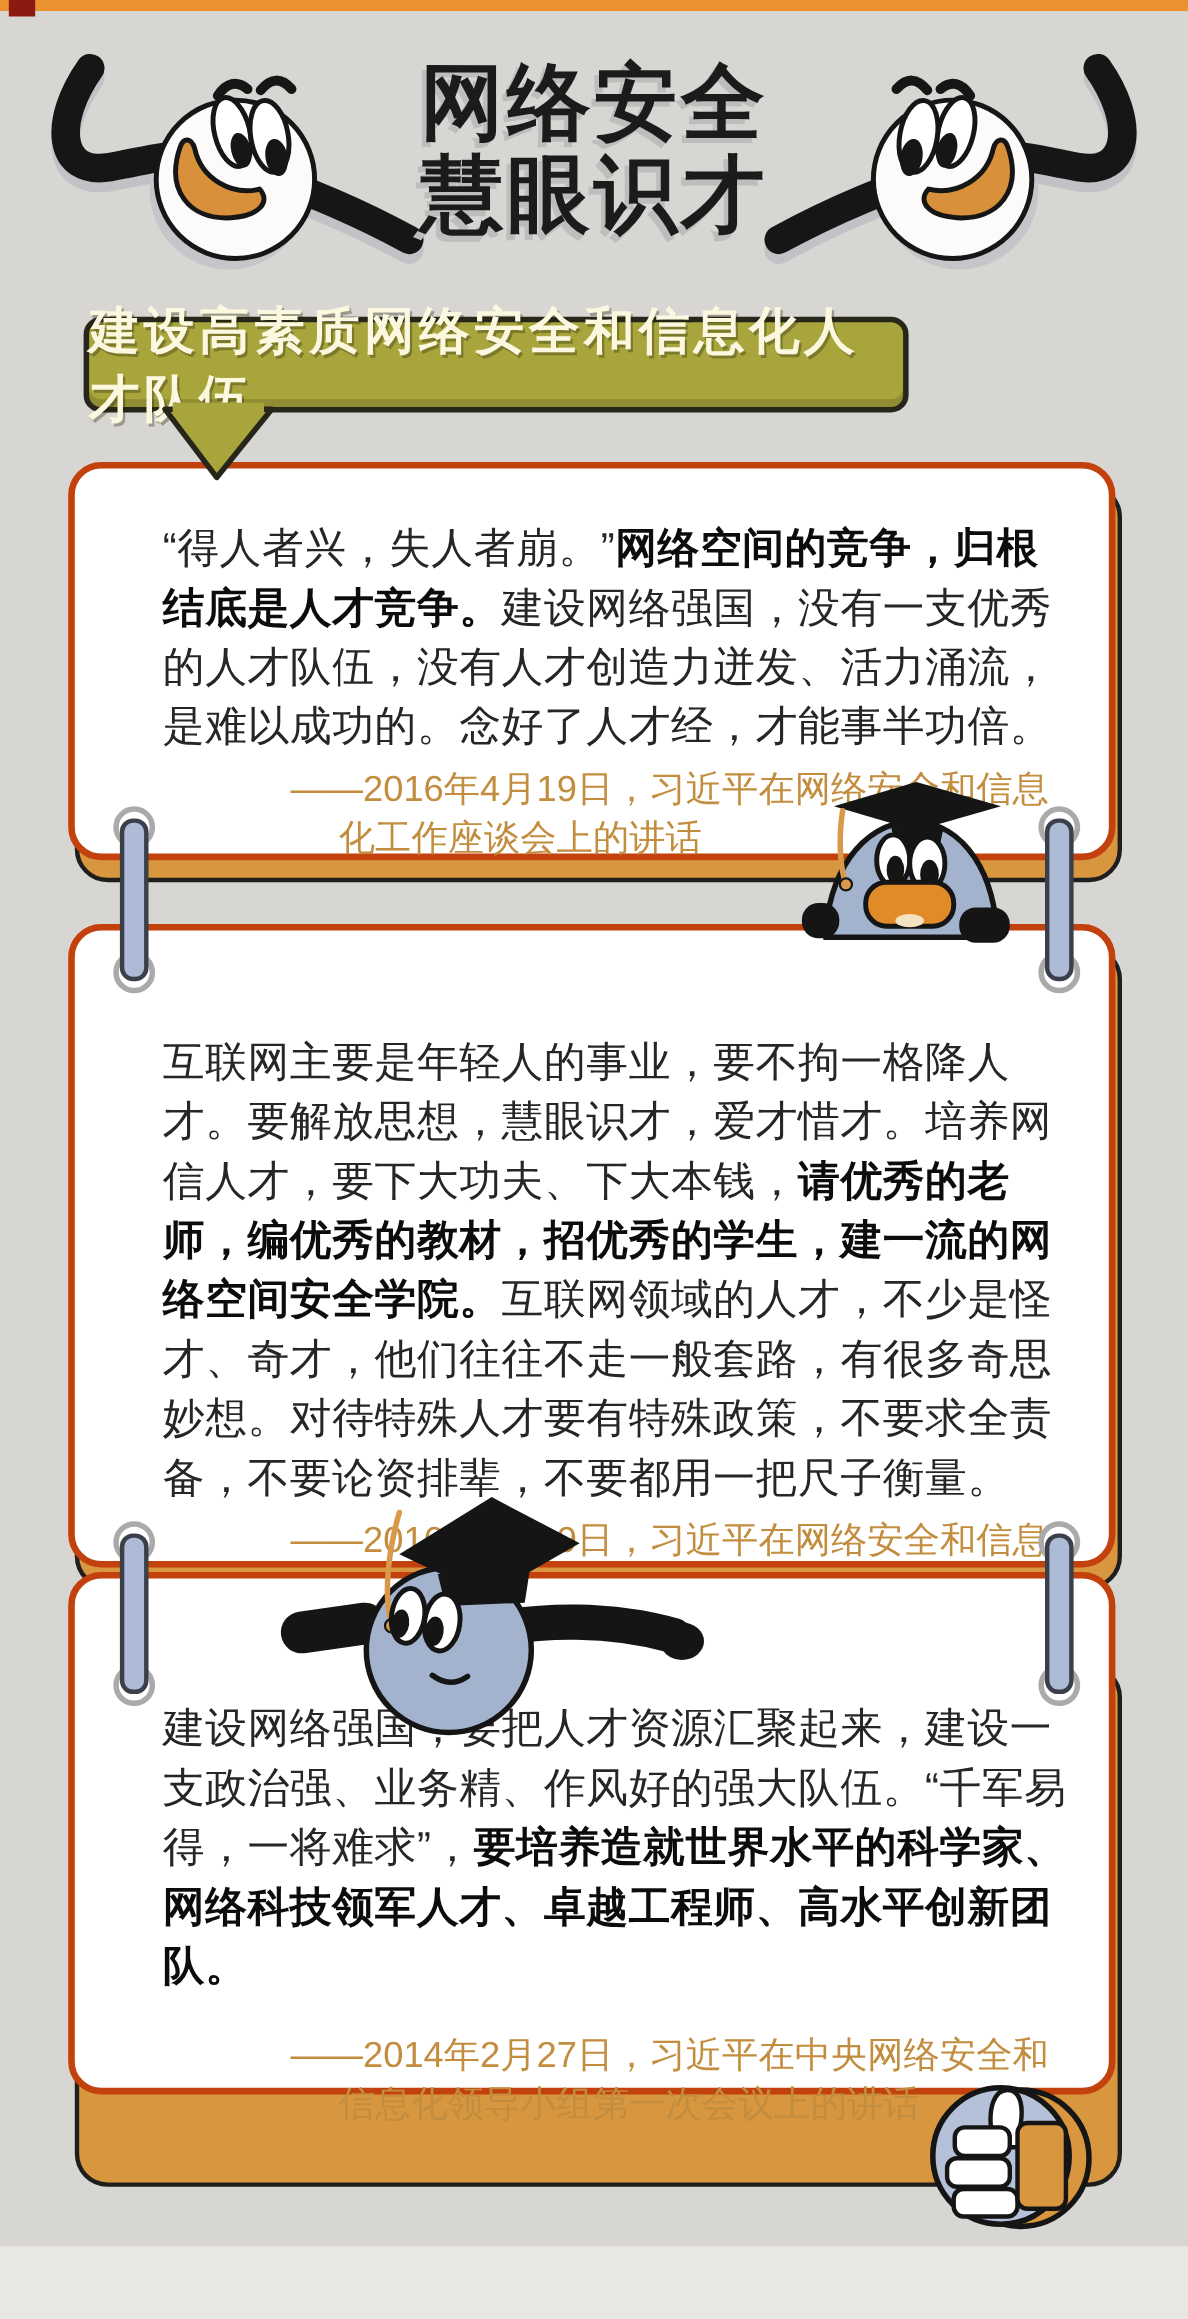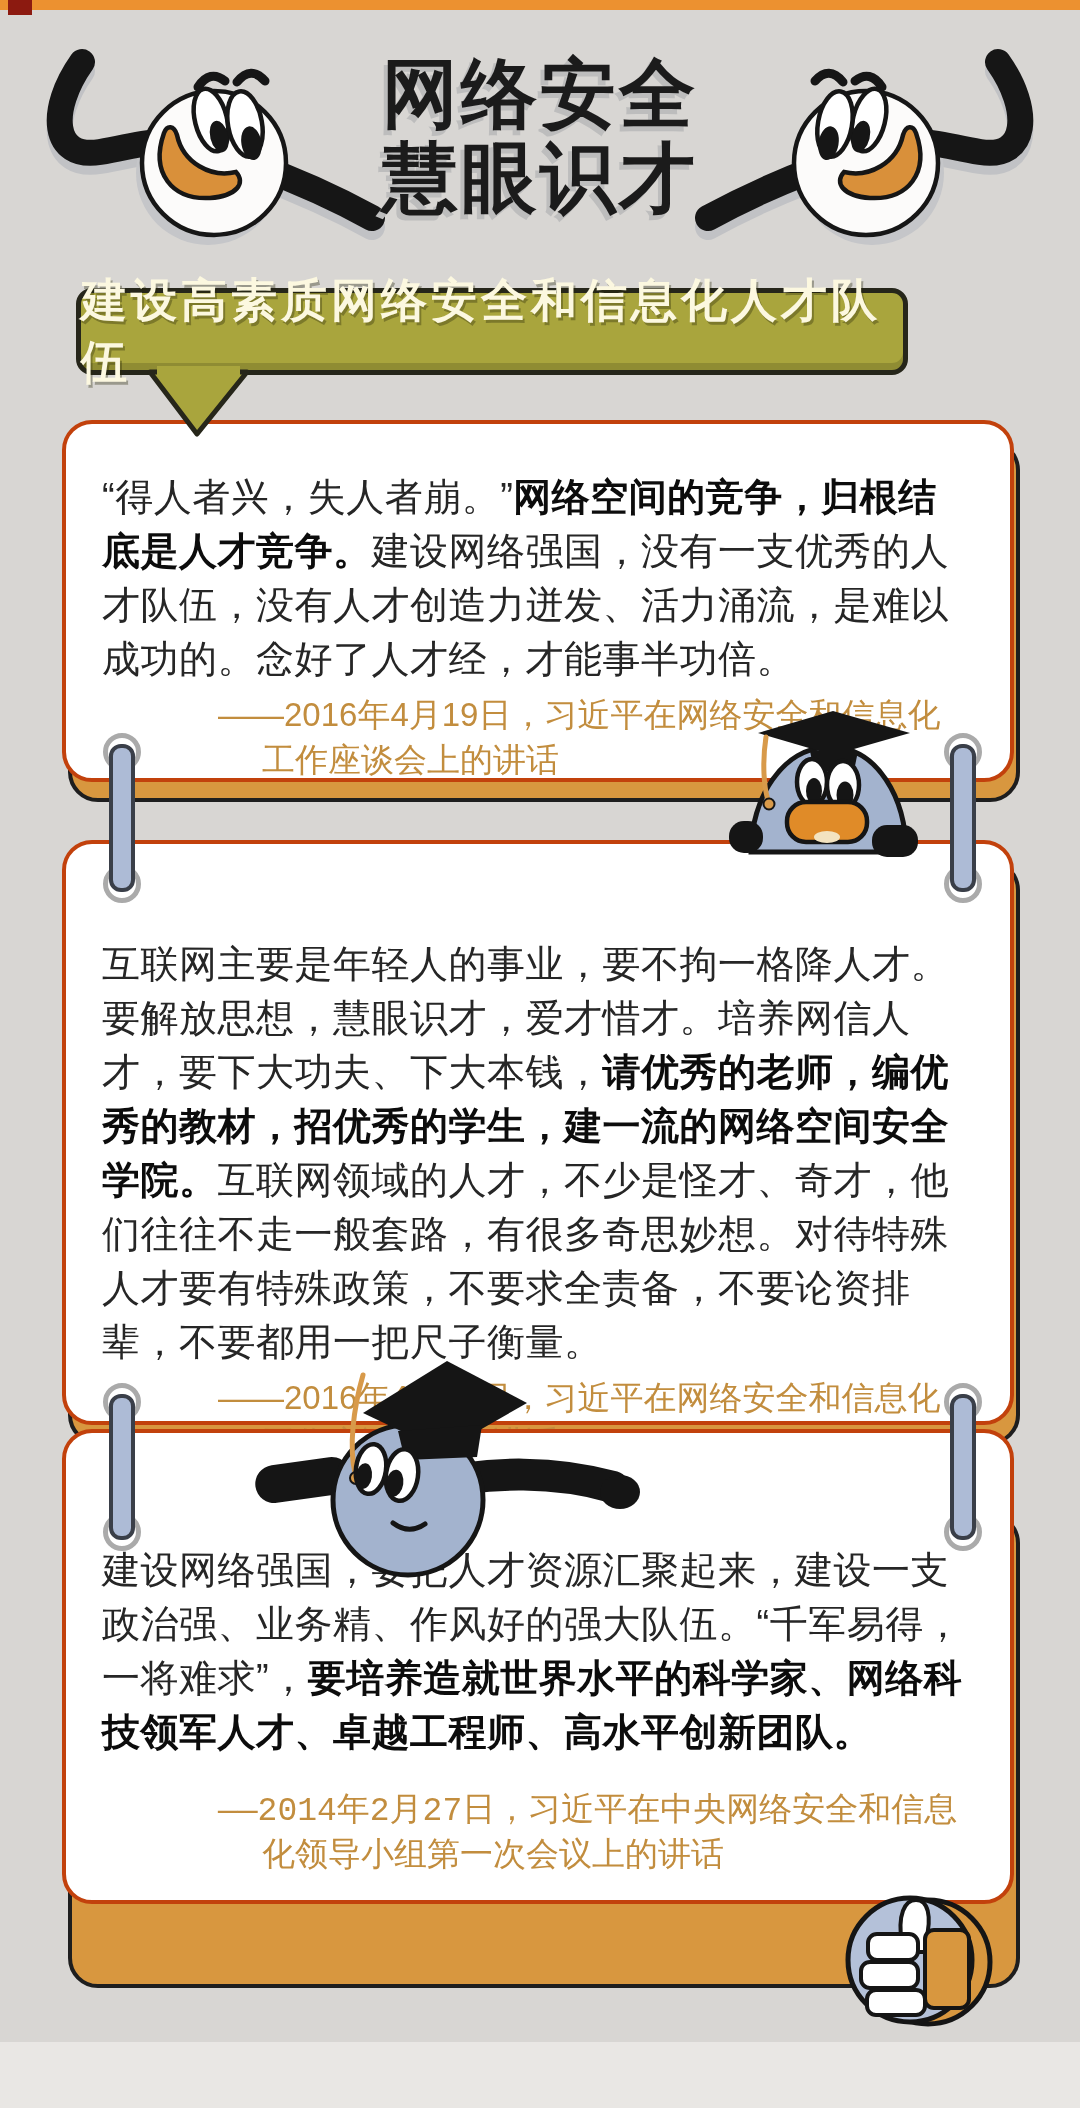--- a/index.html
+++ b/index.html
@@ -8,32 +8,32 @@
   .bottom-strip{position:absolute;left:0;top:2042px;width:1080px;height:66px;background:#e9e7e4;}
   .top-bar{position:absolute;left:0;top:0;width:1080px;height:10px;background:#ec9130;}
   .corner-chip{position:absolute;left:8px;top:0;width:24px;height:15px;background:#8c1a10;}
 
   .title{position:absolute;left:0;top:52px;width:1080px;text-align:center;
          font-size:76px;line-height:84px;font-weight:900;color:#1b1b1b;
          letter-spacing:3px;text-shadow:-4px 5px 0 #bdbdbd;}
 
   .mascot{position:absolute;}
 
-  .banner{position:absolute;left:76px;top:288px;width:832px;height:87px;box-sizing:border-box;
+  .banner{position:absolute;left:76px;top:288px;width:750px;height:87px;box-sizing:border-box;
           background:#a9a53d;border:5px solid #26261a;border-radius:16px;
           display:flex;align-items:center;justify-content:center;
           box-shadow:inset 0 -7px 0 rgba(30,30,5,0.18);}
   .banner-label{font-size:46px;font-weight:900;color:#fcf8e0;letter-spacing:4px;
                 text-shadow:2px 3px 0 rgba(40,40,10,0.35);}
   .banner-tail{position:absolute;left:135px;top:368px;}
 
   .card-shadow{position:absolute;left:68px;width:952px;background:#d8973f;
                border:4px solid #1e1e1e;border-radius:30px;box-sizing:border-box;}
   .card{position:absolute;left:62px;width:952px;background:#ffffff;
-        border:4px solid #c2410c;border-radius:30px;box-sizing:border-box;}
+        border:6px solid #c2410c;border-radius:30px;box-sizing:border-box;padding-left:44px;}
   .card p.body{margin:0;padding:0 36px;font-size:38px;line-height:54px;
                font-weight:500;color:#262626;letter-spacing:0.5px;}
   .card p.body b{font-weight:900;color:#0c0c0c;}
   .attr{margin:6px 40px 0 152px;padding-left:44px;text-indent:-44px;
         font-size:33px;line-height:45px;font-weight:500;color:#c28d3e;}
 
   .hole{position:absolute;width:28px;height:28px;border-radius:50%;
         background:#ffffff;border:5px solid #aaaaaa;box-sizing:content-box;}
   .pin{position:absolute;width:18px;background:#adbbd6;border:4px solid #3a3f49;
        border-radius:12px;box-sizing:content-box;}
@@ -100,21 +100,21 @@
 
   <div class="card-shadow" style="top:860px;height:585px;"></div>
   <div class="card" style="top:840px;height:585px;">
     <p class="body" style="padding-top:93px;"><span>互联网主要是年轻人的事业，要不拘一格降人才。要解放思想，慧眼识才，爱才惜才。培养网信人才，要下大功夫、下大本钱，</span><b>请优秀的老师，编优秀的教材，招优秀的学生，建一流的网络空间安全学院。</b><span>互联网领域的人才，不少是怪才、奇才，他们往往不走一般套路，有很多奇思妙想。对待特殊人才要有特殊政策，不要求全责备，不要论资排辈，不要都用一把尺子衡量。</span></p>
     <div class="attr">——2016年4月19日，习近平在网络安全和信息化工作座谈会上的讲话</div>
   </div>
 
   <div class="card-shadow" style="top:1513px;height:475px;"></div>
   <div class="card" style="top:1429px;height:475px;">
     <p class="body" style="padding-top:110px;"><span>建设网络强国，要把人才资源汇聚起来，建设一支政治强、业务精、作风好的强大队伍。“千军易得，一将难求”，</span><b>要培养造就世界水平的科学家、网络科技领军人才、卓越工程师、高水平创新团队。</b><span></span></p>
-    <div class="attr" style="margin-top:30px;font-family:Liberation Mono, monospace;">——2014年2月27日，习近平在中央网络安全和信息化领导小组第一次会议上的讲话</div>
+    <div class="attr" style="margin-top:30px;">——2014年2月27日，习近平在中央网络安全和信息化领导小组第一次会议上的讲话</div>
   </div>
 
   <div class="banner">
     <span class="banner-label">建设高素质网络安全和信息化人才队伍</span>
   </div>
   <svg class="banner-tail" width="125" height="72" viewBox="0 0 125 72">
     <polygon points="15,4 112,4 62,66" fill="#a9a53d" stroke="#26261a" stroke-width="5" stroke-linejoin="round"></polygon>
     <rect x="22" y="-2" width="83" height="11" fill="#a9a53d"></rect>
   </svg>
 

